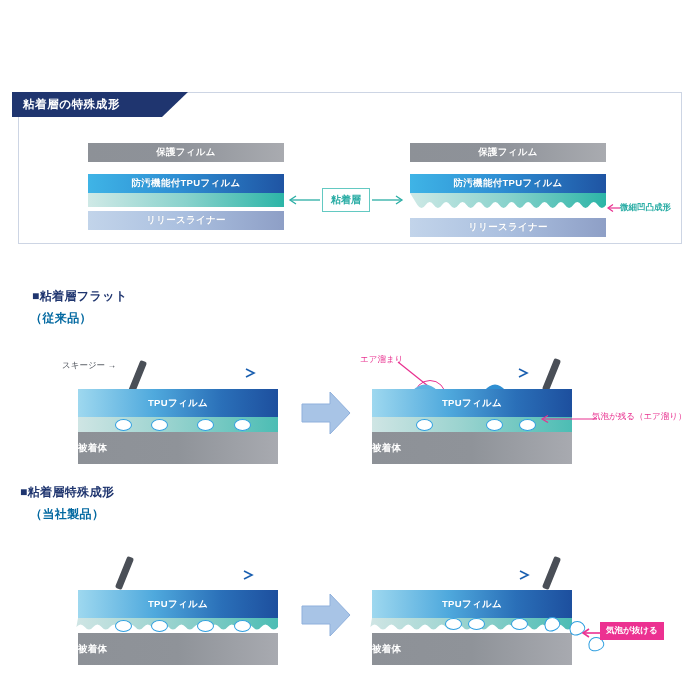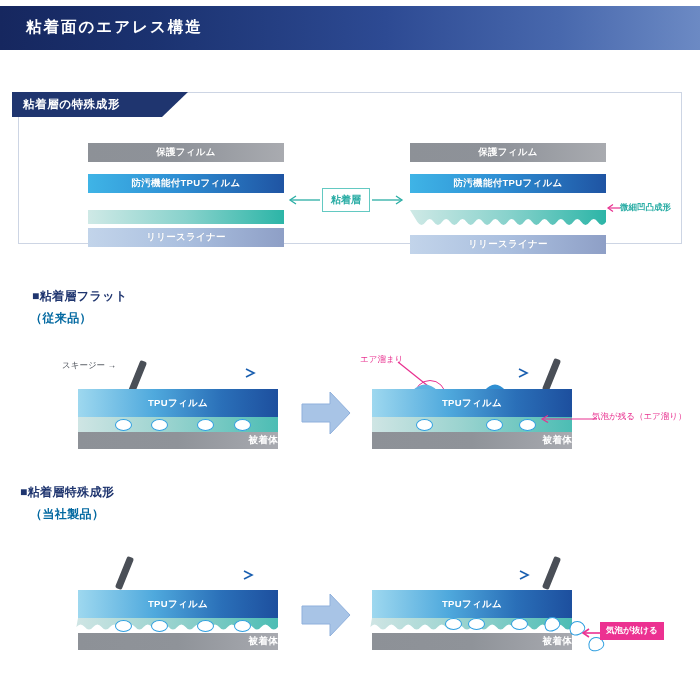--- a/index.html
+++ b/index.html
@@ -46,21 +46,21 @@
   .stack.left{left:88px;top:143px;}
   .stack.right{left:410px;top:143px;}
   .layer{
     position:relative;width:196px;box-sizing:border-box;
     display:flex;align-items:center;justify-content:center;
     color:#ffffff;font-size:9.5px;font-weight:bold;letter-spacing:.3px;
     white-space:nowrap;text-shadow:0 0 1px rgba(0,0,0,.12);
   }
   .l-protect{height:19px;margin-bottom:12px;
     background:linear-gradient(90deg,#8d9197 0%,#8e9299 45%,#a9abb0 100%);}
-  .l-tpu{height:19px;margin-bottom:17px;
+  .l-tpu{height:19px;margin-bottom:0;
     background:linear-gradient(90deg,#3fb4e6 0%,#2e8fd4 45%,#1f54a3 100%);}
   .l-adh{height:14px;margin-bottom:4px;
     background:linear-gradient(90deg,#cfe9e6 0%,#88d2cc 50%,#2cb5a7 100%);}
   .l-adh-wavy{height:21px;margin-bottom:4px;background:transparent;}
   .wavy-fill{
     position:absolute;left:0;top:0;width:196px;height:21px;
   }
   .l-liner{height:19px;
     background:linear-gradient(90deg,#c2d4ea 0%,#aabfdf 50%,#8e9fc6 100%);}
 
@@ -95,23 +95,23 @@
     background:linear-gradient(90deg,#9ed8ef 0%,#4fa9dd 38%,#2a6fb8 72%,#1d4f9e 100%);
     display:flex;align-items:center;justify-content:center;
     color:#fff;font-size:9.5px;font-weight:bold;letter-spacing:.3px;
   }
   .xs .film-label{pointer-events:none;}
   .xs .adhesive{
     position:absolute;left:0;top:28px;width:200px;height:15px;
     background:linear-gradient(90deg,#cfe5e4 0%,#9ad3cf 45%,#4cbdb4 100%);
   }
   .xs .substrate{
-    position:absolute;left:0;top:43px;width:200px;height:17px;
+    position:absolute;left:0;top:43px;width:200px;height:32px;
     background:linear-gradient(90deg,#8d9197 0%,#8f9399 50%,#a8aab0 100%);
-    display:flex;align-items:center;justify-content:flex-end;
+    display:flex;align-items:center;justify-content:flex-start;
     color:#fff;font-size:9.5px;font-weight:bold;letter-spacing:.3px;
   }
   .bubble{
     position:absolute;width:15px;height:10px;border-radius:50%;
     background:#ffffff;border:1.2px solid #2f9fe0;
   }
   .bubble-out{
     position:absolute;width:14px;height:12px;
     background:#ffffff;border:1.3px solid #2f9fe0;
     border-radius:52% 52% 48% 48%/60% 60% 40% 40%;
@@ -140,23 +140,20 @@
     position:absolute;width:32px;height:32px;border-radius:50%;
     border:1.6px solid #e8308f;box-sizing:border-box;
   }
   svg{display:block;overflow:visible;}
 </style>
 </head>
 <body>
 
 <div class="page">
 
-  <div class="header">
-    <div class="header-title">粘着面のエアレス構造</div>
-  </div>
 
   <div class="frame"></div>
   <div class="tab">
     <div class="tab-skew"></div>
     <div class="tab-label">粘着層の特殊成形</div>
   </div>
 
   <div class="stack left">
     <div class="layer l-protect">保護フィルム</div>
     <div class="layer l-tpu">防汚機能付TPUフィルム</div>

